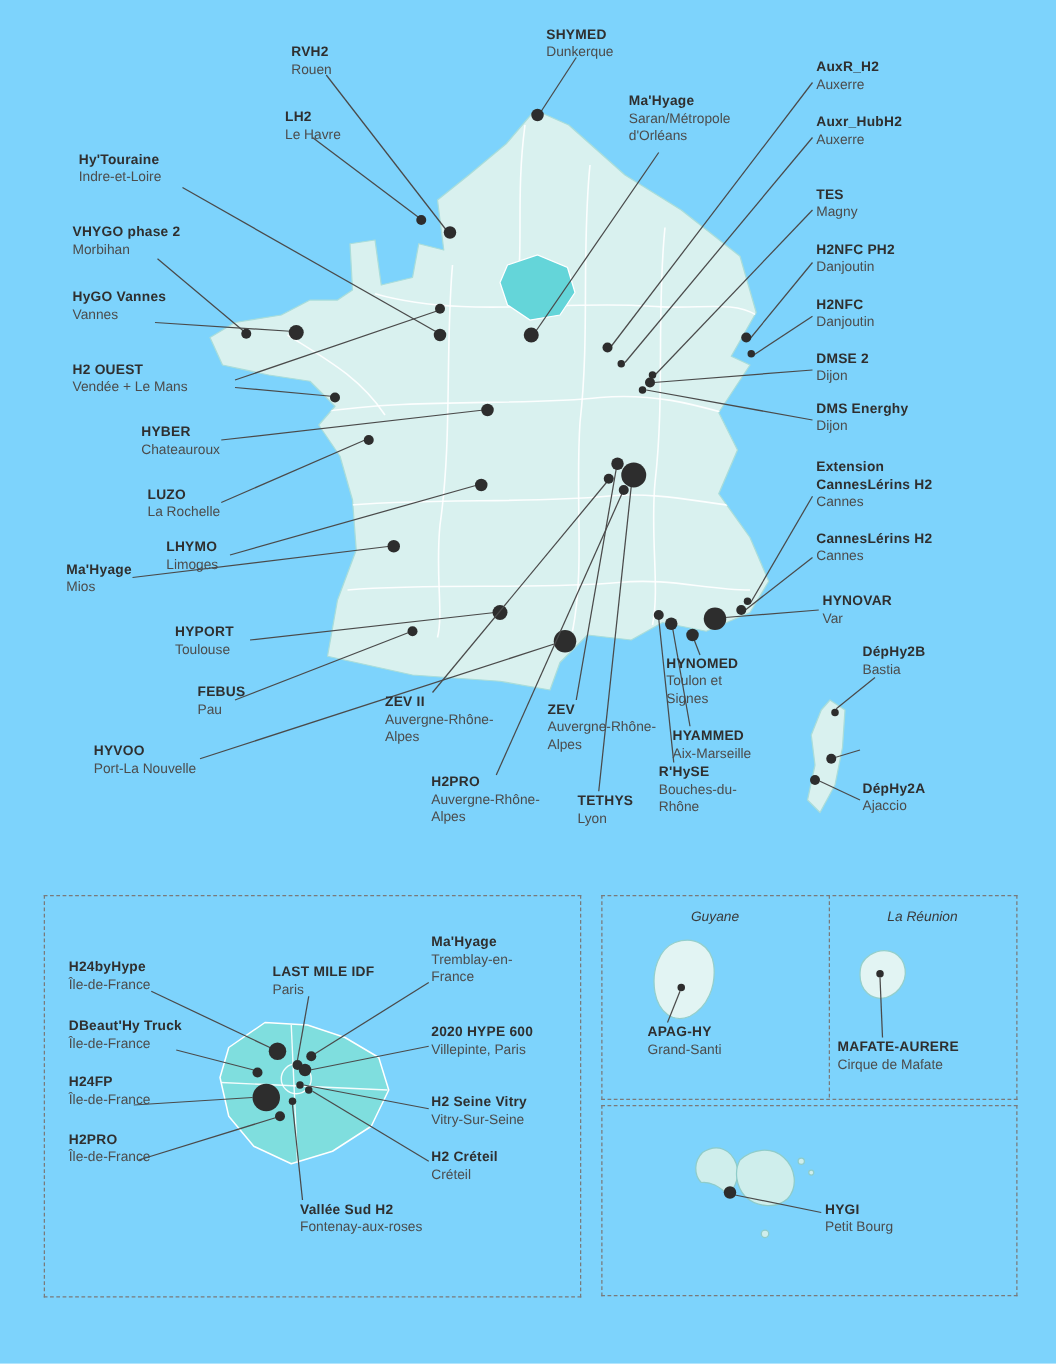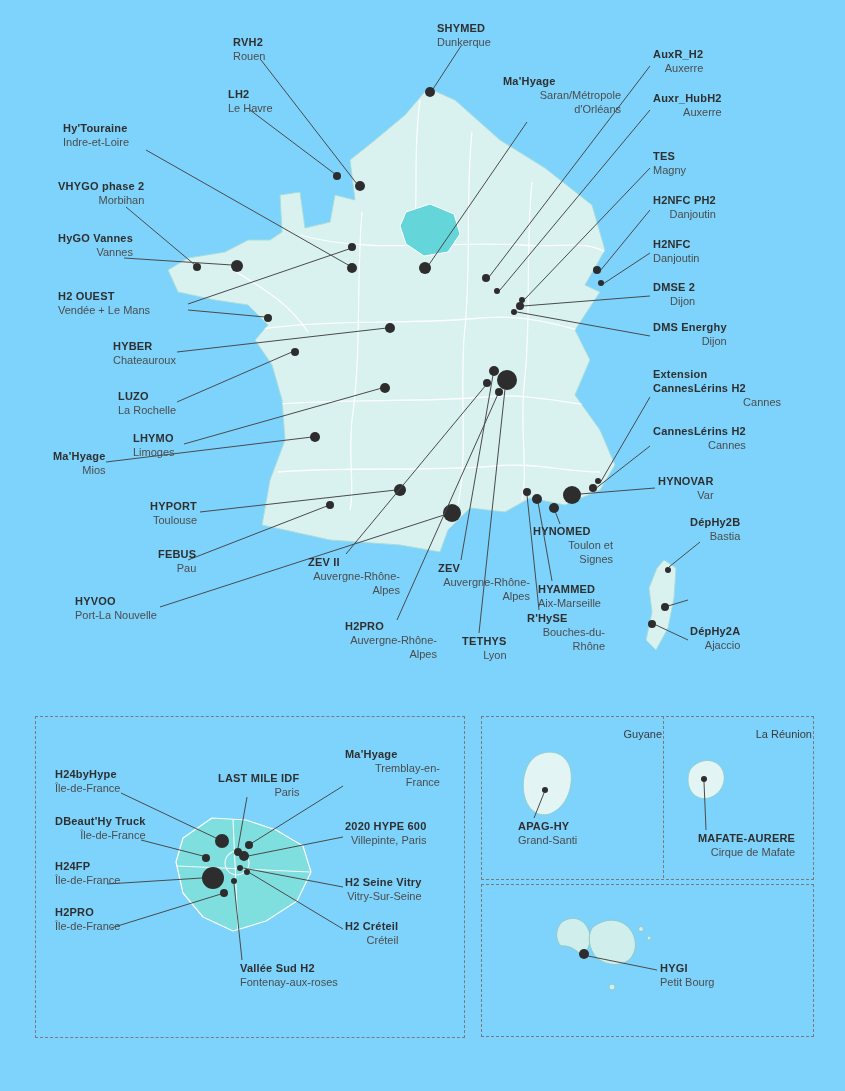--- a/index.html
+++ b/index.html
@@ -1,22 +1,22 @@
 <!DOCTYPE html>
 <html><head>
 <meta charset="utf-8">
 <style>
   html,body{margin:0;padding:0;background:#fff;}
   #fig{position:relative;width:845px;height:1091px;background:#7dd3fc;overflow:hidden;
        font-family:"Liberation Sans",sans-serif;}
   #map-svg{position:absolute;left:0;top:0;z-index:1;pointer-events:none;}
   .lbl{position:absolute;z-index:3;font-size:11px;line-height:1.25;}
   .lbl .nm{font-weight:bold;color:#2f2f2f;letter-spacing:.2px;}
-  .lbl .lc{color:#4c4c4c;text-align:right;}
-  .title{position:absolute;z-index:3;font-size:11px;color:#3a3a3a;text-align:right;}
+  .lbl .lc{color:#4c4c4c;}
+  .title{position:absolute;z-index:3;font-size:11px;color:#3a3a3a;text-align:center;font-style:italic;}
   .box{position:absolute;z-index:0;border:1.5px dashed #7a7a7a;}
   .vdiv{position:absolute;z-index:0;border-left:1.5px dashed #7a7a7a;width:0;}
   .caption{position:absolute;z-index:3;background:#262626;color:#fff;font-size:10.5px;
            text-align:center;padding:5px 6px;}
   .france{fill:#d9f1ef;stroke:#a9ddda;stroke-width:1;stroke-linejoin:round;}
   .region-line{fill:none;stroke:#ffffff;stroke-width:1.3;opacity:.9;}
   .idf-hl{fill:#64d5d9;stroke:#ffffff;stroke-width:1;}
   .idf-map{fill:#7fdede;stroke:#ffffff;stroke-width:1.2;stroke-linejoin:round;}
   .idf-inner{fill:none;stroke:#ffffff;stroke-width:1.1;opacity:.9;}
   .os-shape{fill:#e2f4f3;stroke:#93cfcc;stroke-width:1;}
@@ -247,21 +247,21 @@
       <div class="lc">La Rochelle</div>
     </div>
   <div class="lbl" style="left:133px;top:432px">
       <div class="nm">LHYMO</div>
       <div class="lc">Limoges</div>
     </div>
   <div class="lbl" style="left:53px;top:450px">
       <div class="nm">Ma'Hyage</div>
       <div class="lc">Mios</div>
     </div>
-  <div class="lbl" style="left:150px;top:500px">
+  <div class="lbl" style="left:140px;top:500px">
       <div class="nm">HYPORT</div>
       <div class="lc">Toulouse</div>
     </div>
   <div class="lbl" style="left:158px;top:548px">
       <div class="nm">FEBUS</div>
       <div class="lc">Pau</div>
     </div>
   <div class="lbl" style="left:75px;top:595px">
       <div class="nm">HYVOO</div>
       <div class="lc">Port-La Nouvelle</div>
@@ -356,21 +356,21 @@
       <div class="lc">Fontenay-aux-roses</div>
     </div>
 
   <div class="title" style="left:482px;top:728px;width:180px">Guyane</div>
   <div class="title" style="left:664px;top:728px;width:148px">La Réunion</div>
 
   <div class="lbl" style="left:518px;top:820px">
       <div class="nm">APAG-HY</div>
       <div class="lc">Grand-Santi</div>
     </div>
-  <div class="lbl" style="left:698px;top:832px">
+  <div class="lbl" style="left:670px;top:832px">
       <div class="nm">MAFATE-AURERE</div>
       <div class="lc">Cirque de Mafate</div>
     </div>
   <div class="lbl" style="left:660px;top:962px">
       <div class="nm">HYGI</div>
       <div class="lc">Petit Bourg</div>
     </div>
 
 
 </div>

